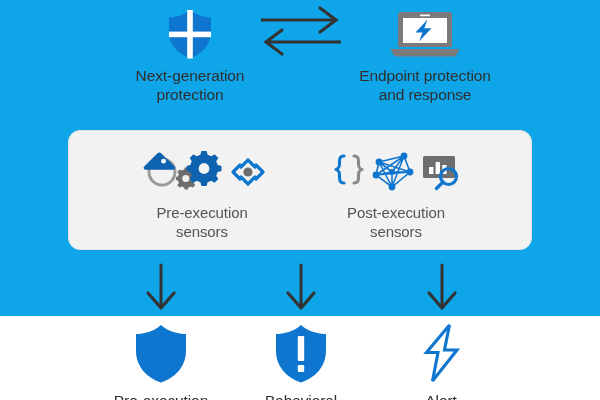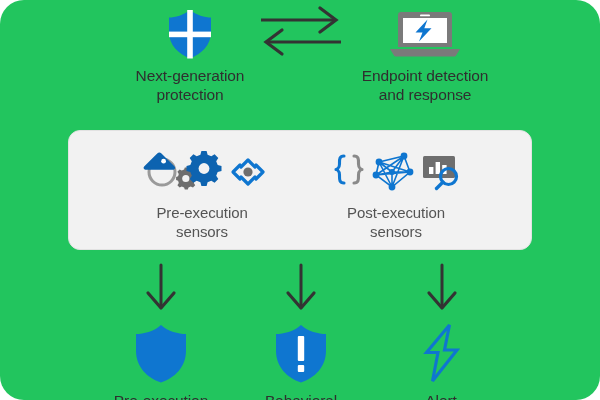--- a/index.html
+++ b/index.html
@@ -10,23 +10,22 @@
   body {
     width: 600px;
     height: 400px;
     overflow: hidden;
     font-family: "Liberation Sans", sans-serif;
     -webkit-font-smoothing: antialiased;
   }
   #diagram {
     position: relative;
     width: 600px;
-    height: 400px;
-    background: #22c55e;
-    border-radius: 24px;
+    height: 316px;
+    background: #0ea5e9;
   }
 
   
   .top-node {
     position: absolute;
     text-align: center;
   }
   .top-icon {
     display: block;
     margin: 0 auto;
@@ -132,21 +131,21 @@
     <svg class="top-icon" width="76" height="52" viewBox="0 0 76 52">
 
       <path d="M14 4 L62 4 A3 3 0 0 1 65 7 L65 39 L11 39 L11 7 A3 3 0 0 1 14 4 Z" fill="#7a7a7a"></path>
       <rect x="16" y="10" width="44" height="25" fill="#ffffff"></rect>
       <rect x="33" y="6.5" width="10" height="1.8" rx="0.9" fill="#ffffff"></rect>
 
       <path d="M3 41 L73 41 L69 47.5 A2 2 0 0 1 67.3 48.5 L8.7 48.5 A2 2 0 0 1 7 47.5 Z" fill="#7a7a7a"></path>
 
       <path d="M40.5 11.5 L28.5 24.5 L35.5 24.5 L32 33.5 L44.5 20.2 L37.3 20.2 Z" fill="#0f76d0"></path>
     </svg>
-    <div class="top-label">Endpoint detection
+    <div class="top-label">Endpoint protection
 and response</div>
   </div>
 
   <div id="sensors-panel">
 
     <div class="sensor-group" style="left:22px; width:222px;">
       <div class="sensor-icons">
 
         <svg width="50" height="44" viewBox="0 0 50 44">
           <circle cx="30" cy="22" r="13" fill="none" stroke="#9a9a9a" stroke-width="3"></circle>

